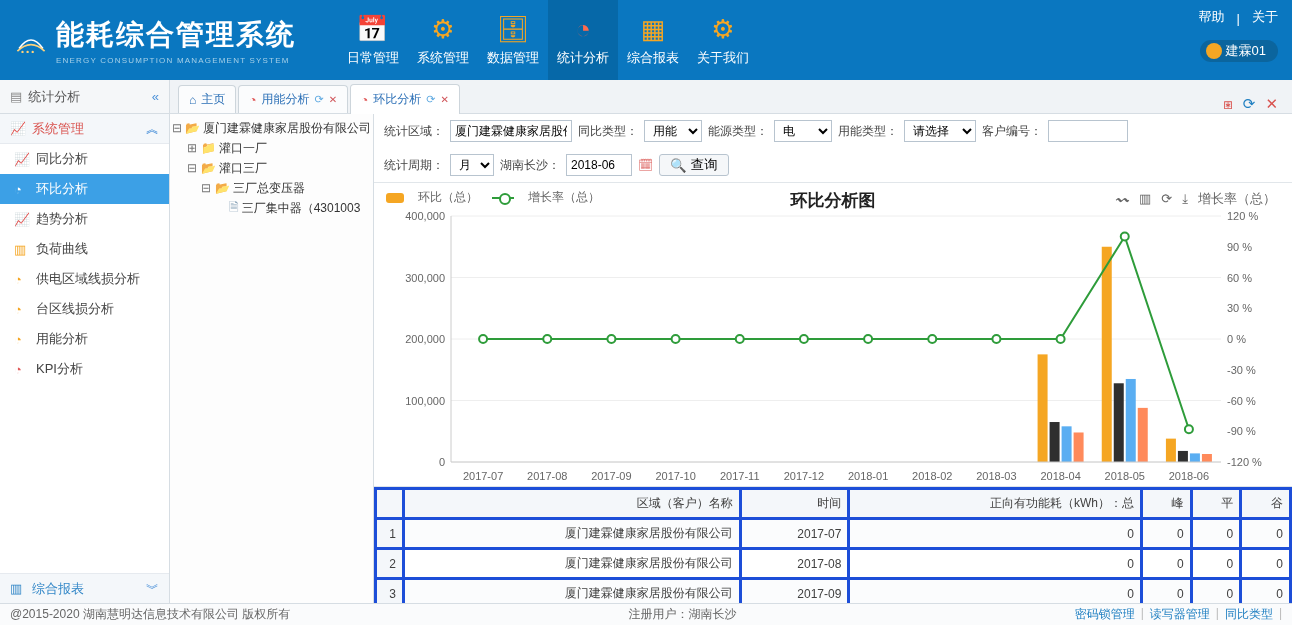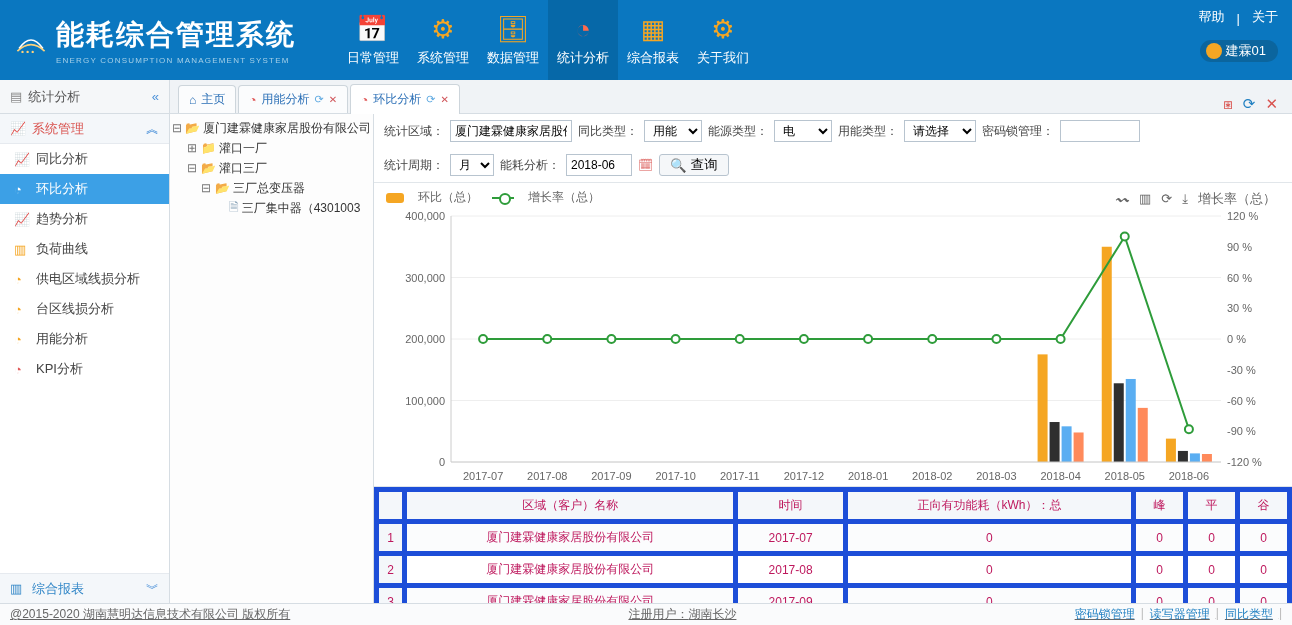--- a/index.html
+++ b/index.html
@@ -83,27 +83,27 @@
 .lg-bar { background: #f5a623; }
 .lg-line { width: 22px; height: 2px; background: #2e9c3a; position: relative; display: inline-block; }
 .lg-line::after { content: ""; width: 8px; height: 8px; border: 2px solid #2e9c3a; border-radius: 50%; background: #fff; position: absolute; left: 7px; top: -4px; }
 .chart-title { text-align: center; font-size: 17px; font-weight: 600; color: #222; position: absolute; left: 0; right: 0; top: 6px; }
 .chart-tools { position: absolute; right: 16px; top: 6px; display: flex; align-items: center; gap: 10px; font-size: 13px; color: #666; }
 .chart-svg { width: 100%; height: 278px; display: block; }
 
 
 .tablewrap { flex: 1; overflow: hidden; border-top: 1px solid #dfe4e9; }
 table { width: 100%; border-collapse: collapse; font-size: 12px; }
-th, td { border: 5px solid #1d4ed8; padding: 5px 6px; text-align: center; color: #be185d; }
+th, td { border: 3px solid #1d4ed8; padding: 5px 6px; text-align: right; color: #404040; }
 th { background: #f4f7fa; font-weight: 500; }
 td.rownum { background: #f4f7fa; width: 28px; }
 tbody tr:nth-child(odd) td:not(.rownum) { background: #fbfcfd; }
 
 
-.footer { height: 22px; border-top: 1px solid #d6dde3; background: #fafbfc; display: flex; align-items: center; padding: 0 10px; font-size: 12px; color: #666; text-decoration: underline; }
+.footer { height: 22px; border-top: 1px solid #d6dde3; background: #fafbfc; display: flex; align-items: center; padding: 0 10px; font-size: 12px; color: #666; }
 .footer .spacer { flex: 1; }
 .footer .links { display: flex; gap: 6px; }
 .footer .links a { color: #1f7fc1; text-decoration: none; }
 .footer .sep { color: #bbb; }
 </style>
 </head>
 <body>
 
 <div class="header" data-name="app-header">
   <div class="logo-block" data-name="logo-block">
@@ -266,35 +266,36 @@
   <div class="main" data-name="main-content">
     <div class="filterbar" data-name="filter-bar">
       <label data-name="label-area">统计区域：</label>
       <input type="text" class="inp-area" data-name="area-input" value="厦门建霖健康家居股份有限公" style="">
       <label data-name="label-comp">同比类型：</label>
       <select class="sel-s" data-name="comp-select"><option>用能</option></select>
       <label data-name="label-energy">能源类型：</label>
       <select class="sel-s" data-name="energy-select"><option>电</option></select>
       <label data-name="label-use">用能类型：</label>
       <select class="sel-m" data-name="use-select"><option>请选择</option></select>
-      <label data-name="label-cust">密码锁管理：</label>
+      <label data-name="label-cust">客户编号：</label>
       <input type="text" class="inp-s" data-name="cust-input" value="" style="">
       <div style="flex-basis:100%"></div>
       <label data-name="label-period">统计周期：</label>
       <select style="width:44px" data-name="period-select"><option>月</option></select>
-      <label data-name="label-month">能耗分析：</label>
+      <label data-name="label-month">湖南长沙：</label>
       <input type="text" style="width: 66px;" data-name="month-input" value="2018-06">
       <span class="cal-icon" data-name="calendar-icon">🗓</span>
       <button class="btn" data-name="query-button">
           <span data-name="search-icon">🔍</span>
           <span>查询</span>
         </button>
     </div>
 
     <div class="chartwrap" data-name="chart-area">
+      <div class="chart-title" data-name="chart-title">环比分析图</div>
       <div class="chart-legend" data-name="chart-legend">
         <span class="lg-box lg-bar" data-name="legend-bar-swatch"></span>
           <span>环比（总）</span>
         <span class="lg-line" data-name="legend-line-swatch"></span>
           <span>增长率（总）</span>
       </div>
       <div class="chart-tools" data-name="chart-tools">
         <span data-name="pulse-icon">〰</span>
         <span data-name="bars-icon">▥</span>
         <span data-name="refresh-icon">⟳</span>

